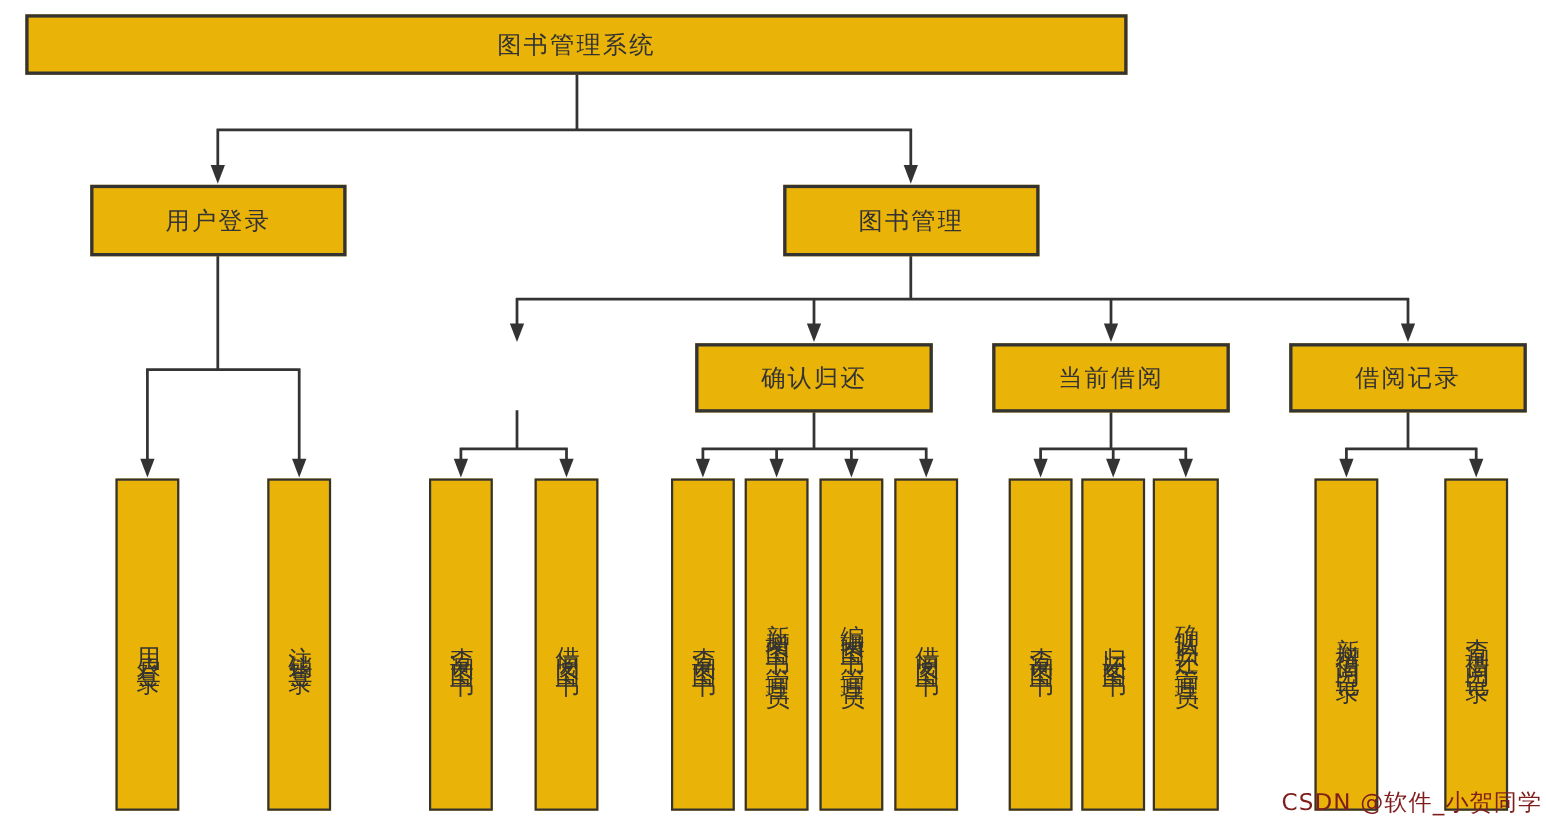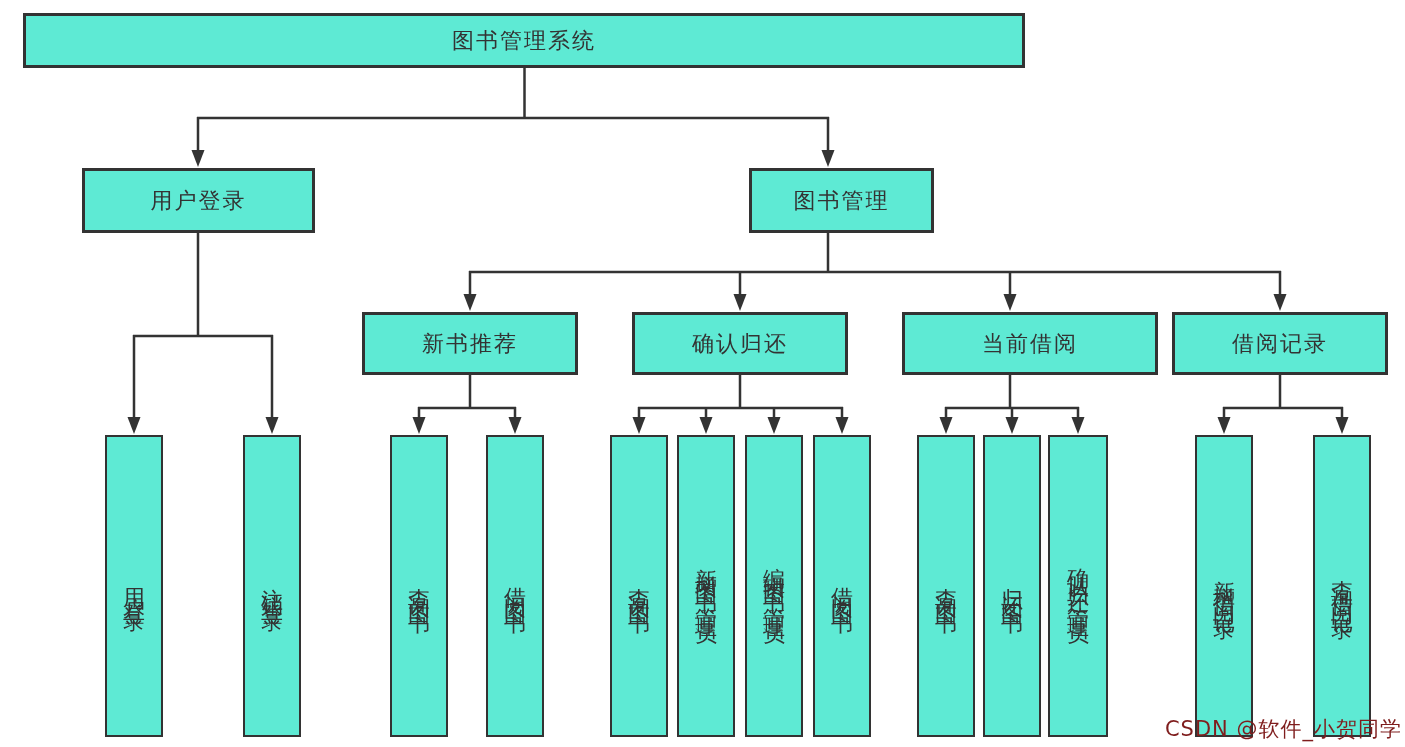--- a/index.html
+++ b/index.html
@@ -7,43 +7,43 @@
     position:relative;
     width:1405px;height:747px;
     background:#ffffff;
     font-family:"DejaVu Sans","Liberation Sans",sans-serif;
     color:#333;
     overflow:hidden;
   }
   svg.connectors{position:absolute;left:0;top:0;width:1405px;height:747px;}
   .box{
     position:absolute;
-    background:#5eead4;
+    background:#eab308;
     border:3px solid #333333;
     box-sizing:border-box;
     display:flex;align-items:center;justify-content:center;
     color:#333333;
   }
   .h-label{font-size:22px;letter-spacing:2px;white-space:nowrap;}
   .leaf{border-width:2.5px;}
   .v-label{
     writing-mode:vertical-rl;
     text-orientation:mixed;
     font-size:22px;
     line-height:1;
     letter-spacing:8px;
     white-space:nowrap;
   }
   
   #n-root   {left:23px;  top:13px;  width:1002px; height:55px;}
   #n-l2-0   {left:82px;  top:168px; width:233px;  height:65px;}
-  #n-l2-1   {left:749px; top:168px; width:185px;  height:65px;}
+  #n-l2-1   {left:712px; top:168px; width:233px;  height:65px;}
   #n-l3-0   {left:362px; top:312px; width:216px;  height:63px;}
   #n-l3-1   {left:632px; top:312px; width:216px;  height:63px;}
-  #n-l3-2   {left:902px; top:312px; width:256px;  height:63px;}
+  #n-l3-2   {left:902px; top:312px; width:216px;  height:63px;}
   #n-l3-3   {left:1172px;top:312px; width:216px;  height:63px;}
   .leaf{top:435px;height:302px;width:58px;}
   #n-leaf-0 {left:105px;}
   #n-leaf-1 {left:243px;}
   #n-leaf-2 {left:390px;}
   #n-leaf-3 {left:486px;}
   #n-leaf-4 {left:610px;}
   #n-leaf-5 {left:677px;}
   #n-leaf-6 {left:745px;}
   #n-leaf-7 {left:813px;}
@@ -118,23 +118,20 @@
     <span class="h-label">图书管理系统</span>
   </div>
 
   <div class="box" id="n-l2-0">
     <span class="h-label">用户登录</span>
   </div>
   <div class="box" id="n-l2-1">
     <span class="h-label">图书管理</span>
   </div>
 
-  <div class="box" id="n-l3-0">
-    <span class="h-label">新书推荐</span>
-  </div>
   <div class="box" id="n-l3-1">
     <span class="h-label">确认归还</span>
   </div>
   <div class="box" id="n-l3-2">
     <span class="h-label">当前借阅</span>
   </div>
   <div class="box" id="n-l3-3">
     <span class="h-label">借阅记录</span>
   </div>
 

